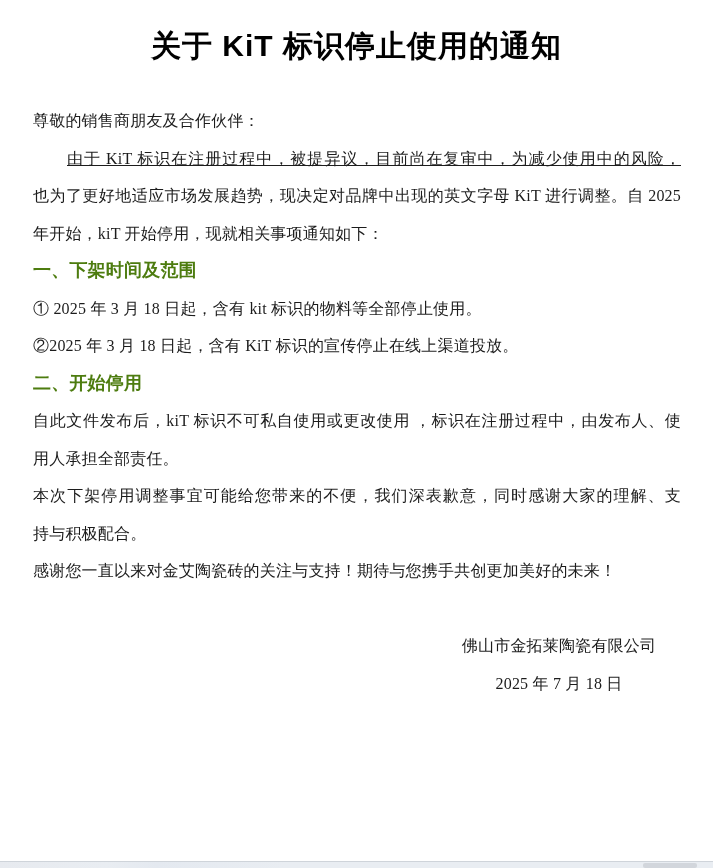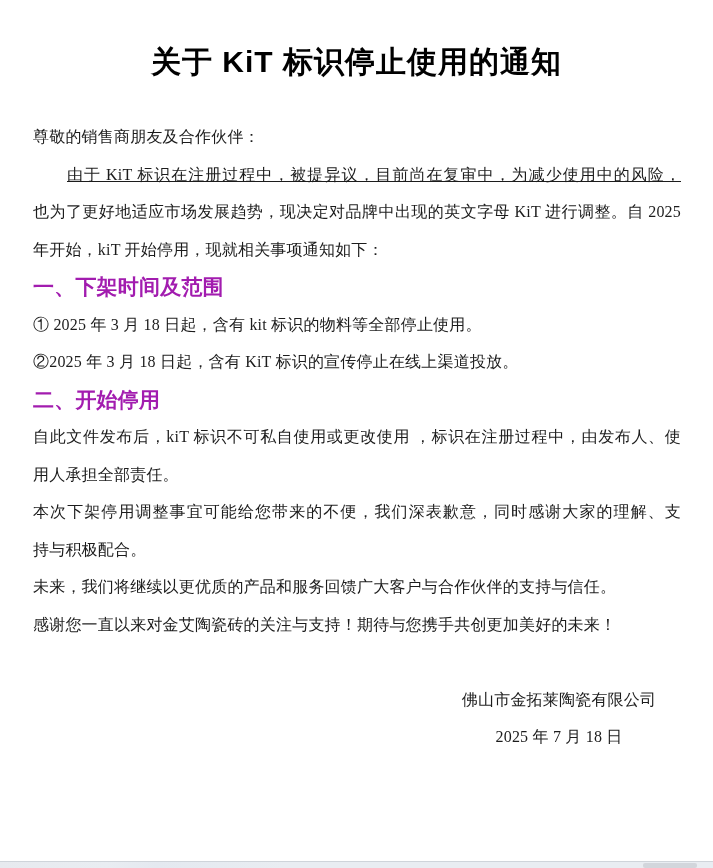--- a/index.html
+++ b/index.html
@@ -11,21 +11,21 @@
     position: relative;
     width: 713px;
     height: 868px;
     background: #ffffff;
     overflow: hidden;
     color: #1c1c1c;
     font-family: "Liberation Serif", "DejaVu Serif", serif;
   }
   .doc-title {
     margin: 0;
-    padding-top: 44px;
+    padding-top: 28px;
     text-align: center;
     font-family: "Liberation Sans", "DejaVu Sans", sans-serif;
     font-weight: 700;
     font-size: 30px;
     line-height: 36px;
     color: #000000;
     letter-spacing: 1px;
   }
   .body-block {
     margin: 38px 32px 0 33px;
@@ -40,22 +40,22 @@
     white-space: pre-wrap;
   }
   .line.indent { text-indent: 34px; text-decoration: underline; }
   .line.fill {
     text-align: justify;
     text-align-last: justify;
   }
   .line.heading {
     font-family: "Liberation Sans", "DejaVu Sans", sans-serif;
     font-weight: 700;
-    font-size: 21px;
-    color: #a21caf;
+    font-size: 18px;
+    color: #4d7c0f;
   }
   .signature {
     margin-top: 37.5px;
     margin-left: 398px;
     width: 256px;
     text-align: center;
   }
   .signature .line { text-align: center; }
   
   .bottom-bar {
@@ -91,21 +91,20 @@
     <p class="line fill">也为了更好地适应市场发展趋势，现决定对品牌中出现的英文字母 KiT 进行调整。自 2025</p>
     <p class="line">年开始，kiT 开始停用，现就相关事项通知如下：</p>
     <p class="line heading">一、下架时间及范围</p>
     <p class="line">① 2025 年 3 月 18 日起，含有 kit 标识的物料等全部停止使用。</p>
     <p class="line">②2025 年 3 月 18 日起，含有 KiT 标识的宣传停止在线上渠道投放。</p>
     <p class="line heading">二、开始停用</p>
     <p class="line fill">自此文件发布后，kiT 标识不可私自使用或更改使用 ，标识在注册过程中，由发布人、使</p>
     <p class="line">用人承担全部责任。</p>
     <p class="line fill">本次下架停用调整事宜可能给您带来的不便，我们深表歉意，同时感谢大家的理解、支</p>
     <p class="line">持与积极配合。</p>
-    <p class="line">未来，我们将继续以更优质的产品和服务回馈广大客户与合作伙伴的支持与信任。</p>
     <p class="line">感谢您一直以来对金艾陶瓷砖的关注与支持！期待与您携手共创更加美好的未来！</p>
 
     <div class="signature">
       <p class="line">佛山市金拓莱陶瓷有限公司</p>
       <p class="line">2025 年 7 月 18 日</p>
     </div>
   </div>
 
   <div class="bottom-bar">
     <div class="thumb"></div>

